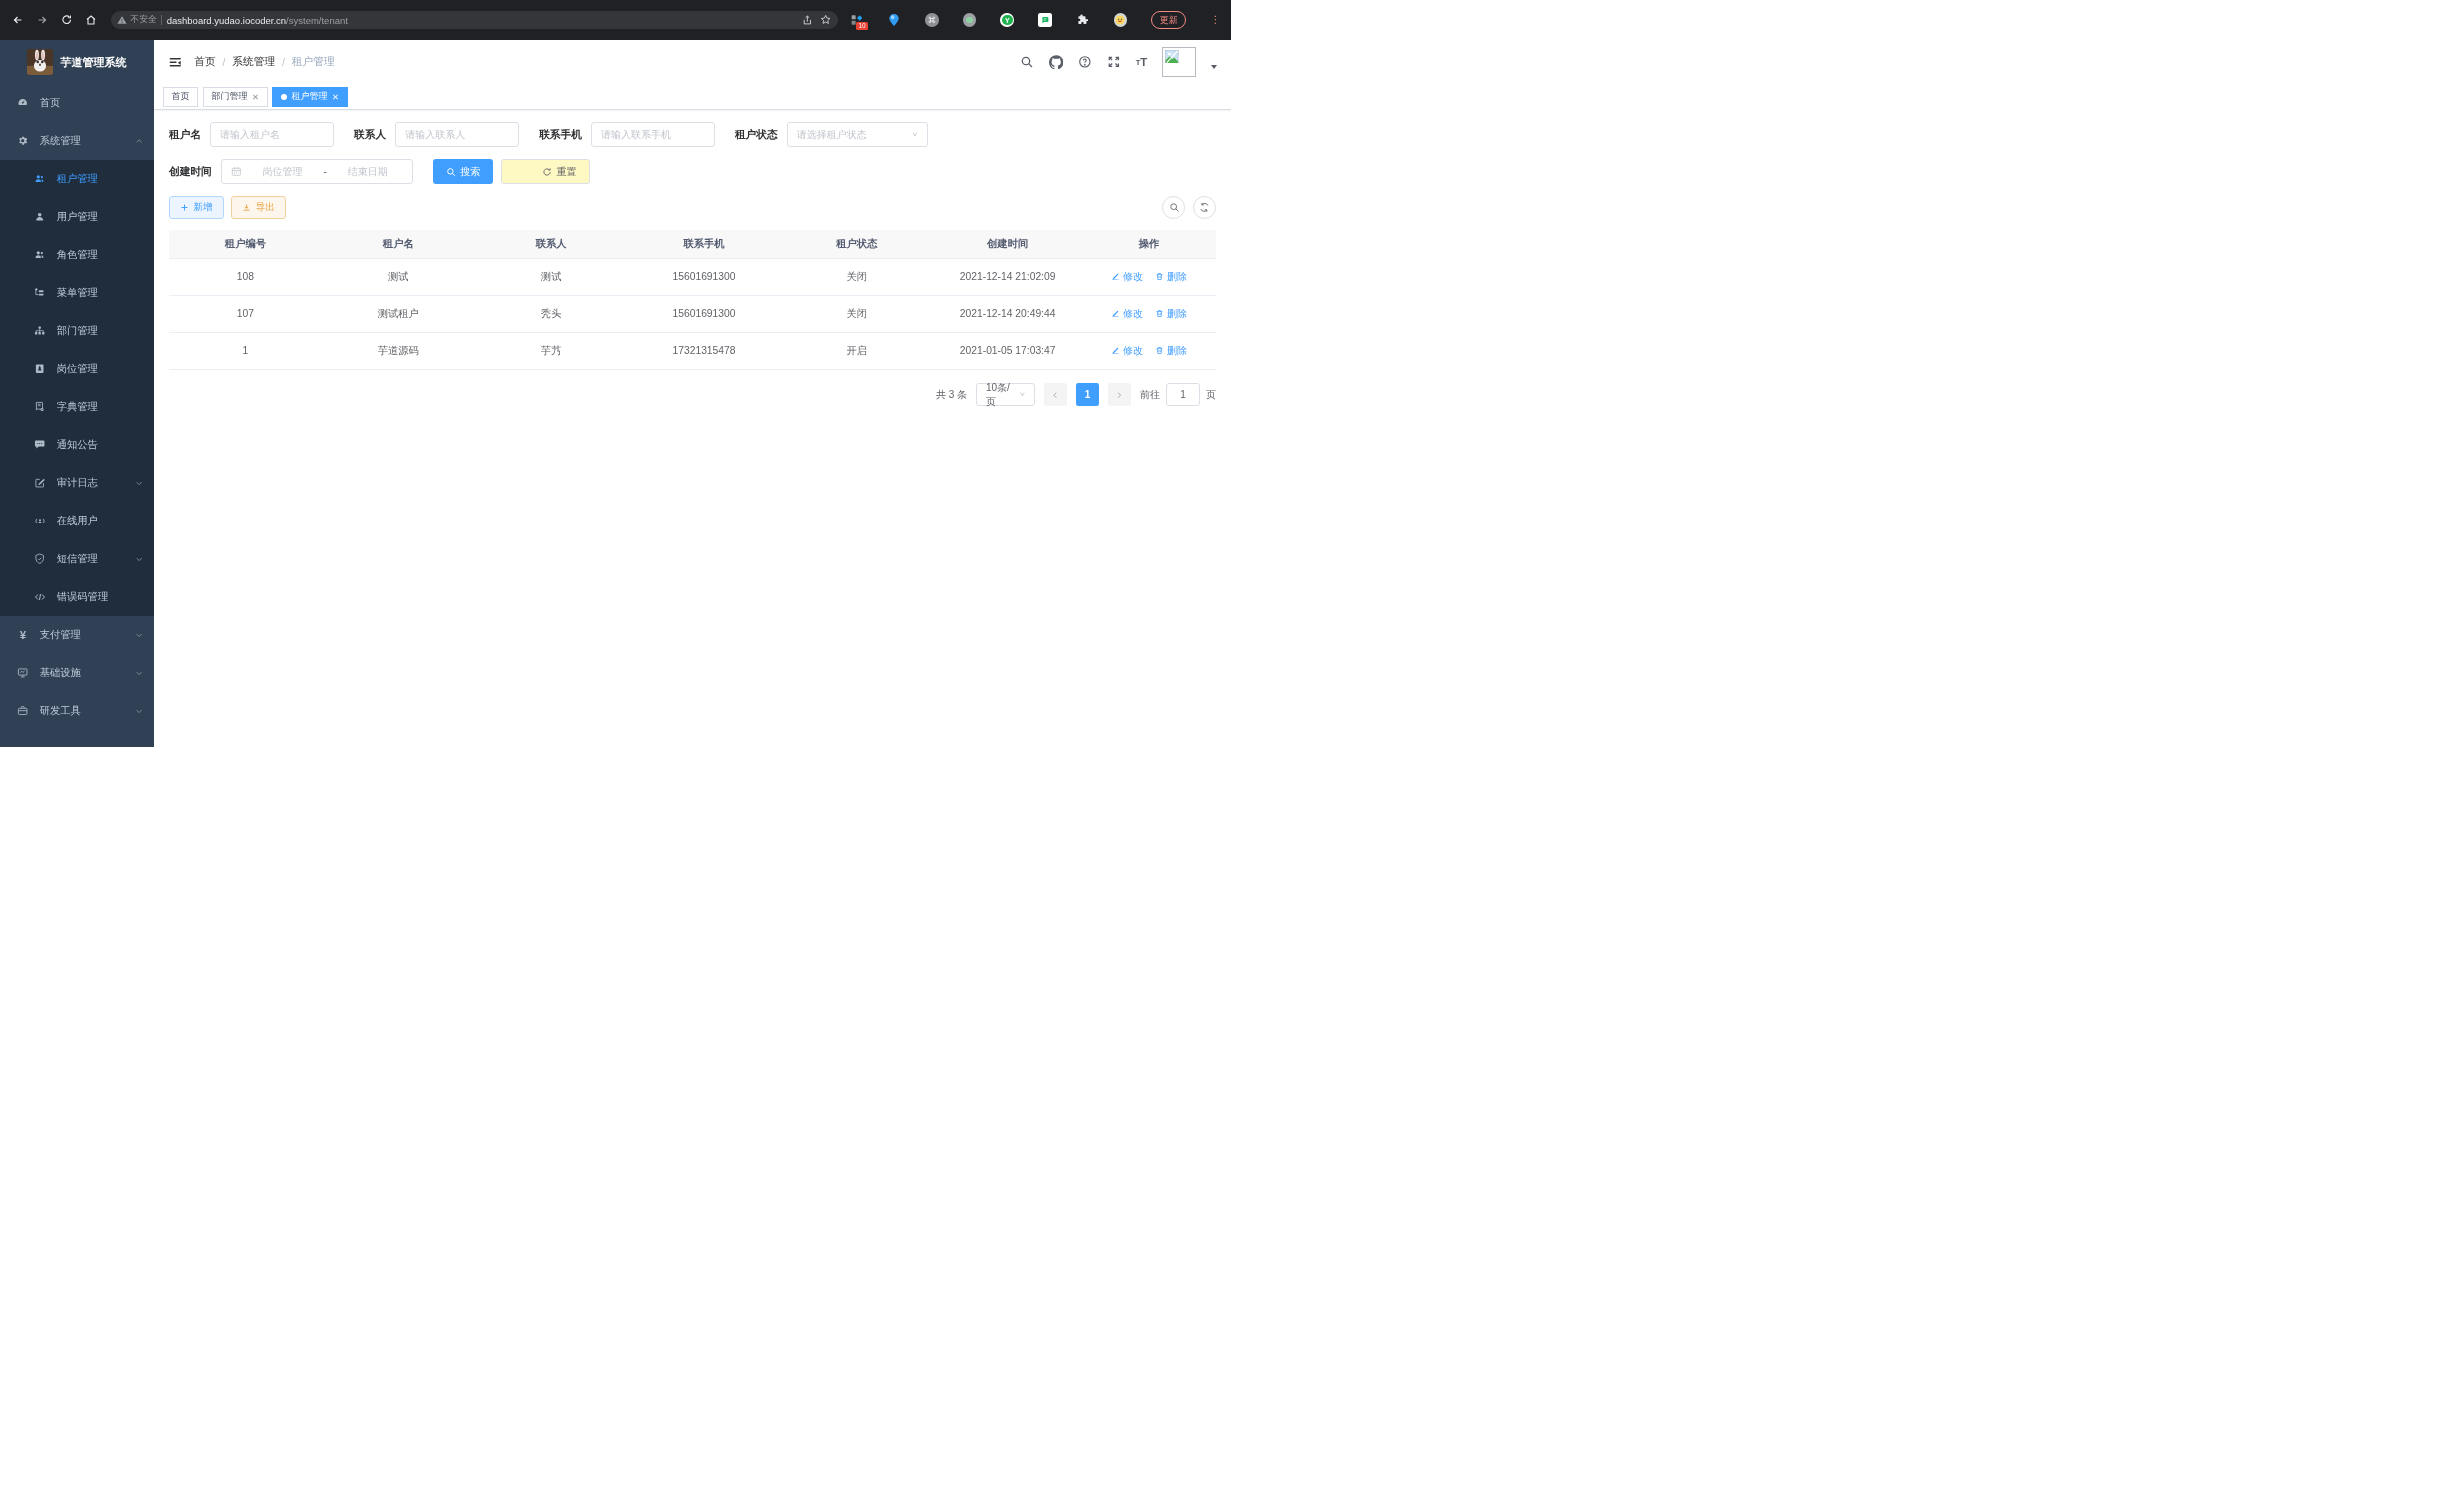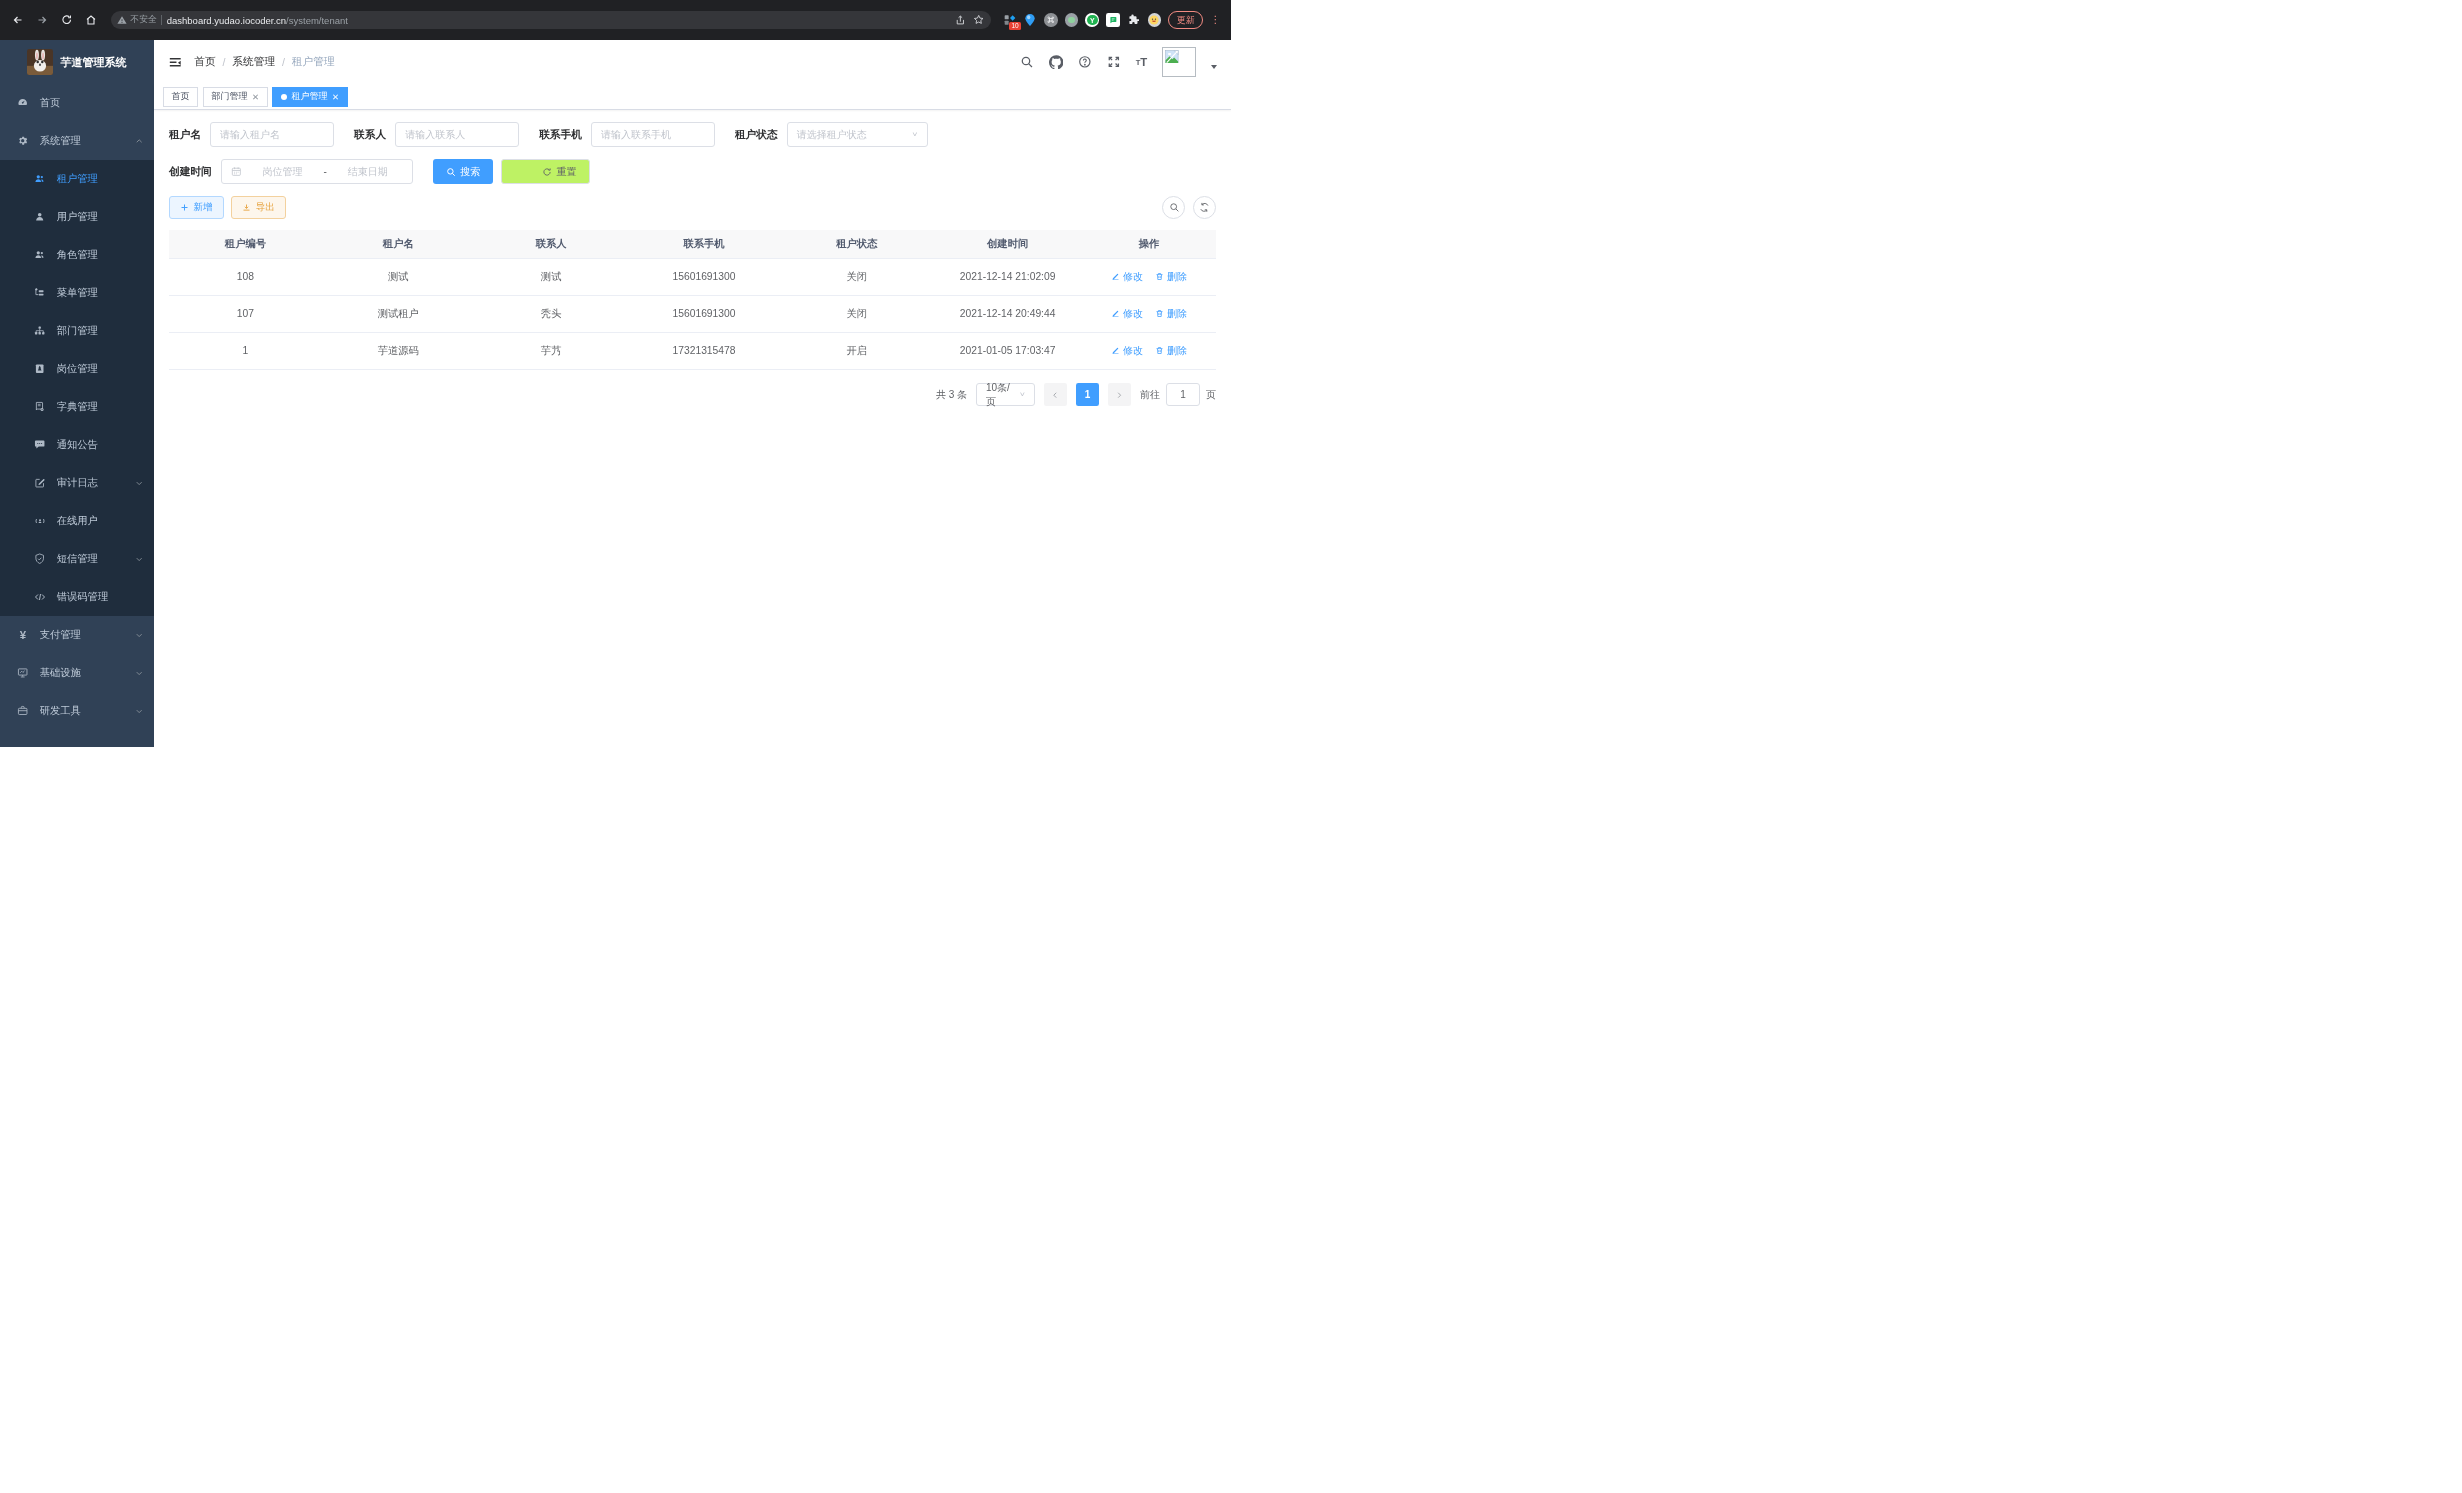--- a/index.html
+++ b/index.html
@@ -9,21 +9,21 @@
   
   .browser-bar { height:40px; background:#202124; display:flex; align-items:center; padding:0 7.6px; gap:4.6px; }
   .nav-btn { width:20px; height:20px; display:flex; align-items:center; justify-content:center; border-radius:50%; color:#e8eaed; flex:0 0 auto; }
   .nav-btn.dim { color:#9aa0a6; }
   .omnibox { flex:1 1 auto; height:18px; background:#35363a; border-radius:9px; display:flex; align-items:center; padding:0 6px; gap:4.6px; margin:0 4.6px; min-width:0; }
   .omni-sec { color:#9aa0a6; font-size:8.8px; display:flex; align-items:center; gap:3.8px; white-space:nowrap; }
   .omni-sep { width:0.8px; height:10.7px; background:#5f6368; }
   .omni-url { font-size:9.5px; color:#e8eaed; white-space:nowrap; overflow:hidden; flex:1 1 auto; }
   .omni-url .path { color:#9aa0a6; }
   .omni-icons { display:flex; align-items:center; gap:7.6px; color:#dadce0; }
-  .ext-area { display:flex; align-items:center; gap:7px; padding:0 3px; flex:0 0 auto; }
+  .ext-area { display:flex; align-items:center; gap:24px; padding:0 3px; flex:0 0 auto; }
   .ext-ico { width:13.7px; height:13.7px; position:relative; display:flex; align-items:center; justify-content:center; }
   .badge { position:absolute; bottom:-3px; right:-4.6px; background:#e94235; color:#fff; font-size:6.5px; padding:0.8px 2.3px; border-radius:1.5px; line-height:1; }
   .circle-ext { border-radius:50%; }
   .update-pill { border:1.1px solid #f28b82; color:#f28b82; border-radius:9px; font-size:9px; padding:1.5px 7.6px; display:flex; align-items:center; white-space:nowrap; }
   .dots-v { color:#f28b82; font-size:10px; letter-spacing:0; line-height:1; }
 
   
   .app { display:flex; height:723px; }
 
   
@@ -71,21 +71,21 @@
   .inp .ph { color:#c0c4cc; }
   .w-inp { width:124px;font-family:Liberation Serif, serif; }
   .sel { width:141px; justify-content:space-between; }
   .sel .car { color:#c0c4cc; font-size:9px; transform:scaleY(.8); }
   .daterange { width:192px; gap:6px; }
   .daterange .dph { color:#c0c4cc; flex:1; text-align:center; }
   .daterange .cal { color:#c0c4cc; display:flex; }
   .dsep { color:#606266; }
   .btn { height:25px; border-radius:3px; font-size:10px; display:inline-flex; align-items:center; justify-content:center; gap:4.6px; padding:0 12px; cursor:pointer; border:0.8px solid transparent; }
   .btn-primary { background:#409eff; color:#fff; }
-  .btn-plain { background:#bef264; border-color:#dcdfe6; color:#606266;padding-left:40px; }
+  .btn-plain { background:#fef9c3; border-color:#dcdfe6; color:#606266;padding-left:40px; }
   .btn-add { background:#ecf5ff; border-color:#b3d8ff; color:#409eff; height:23px; font-size:9.5px; padding:0 10px; }
   .btn-export { background:#fdf6ec; border-color:#f3d19e; color:#e6a23c; height:23px; font-size:9.5px; padding:4px 10px; }
   .ml10 { margin-left:7.6px; }
 
   .action-row { display:flex; align-items:center; margin-bottom:10.7px; }
   .round-btns { margin-left:auto; display:flex; gap:7.6px; }
   .rbtn { width:23px; height:23px; border:0.8px solid #dcdfe6; border-radius:50%; background:#fff; color:#606266; display:flex; align-items:center; justify-content:center; cursor:pointer; }
 
   
   .tbl { width:100%; font-size:10.3px; color:#606266; }

